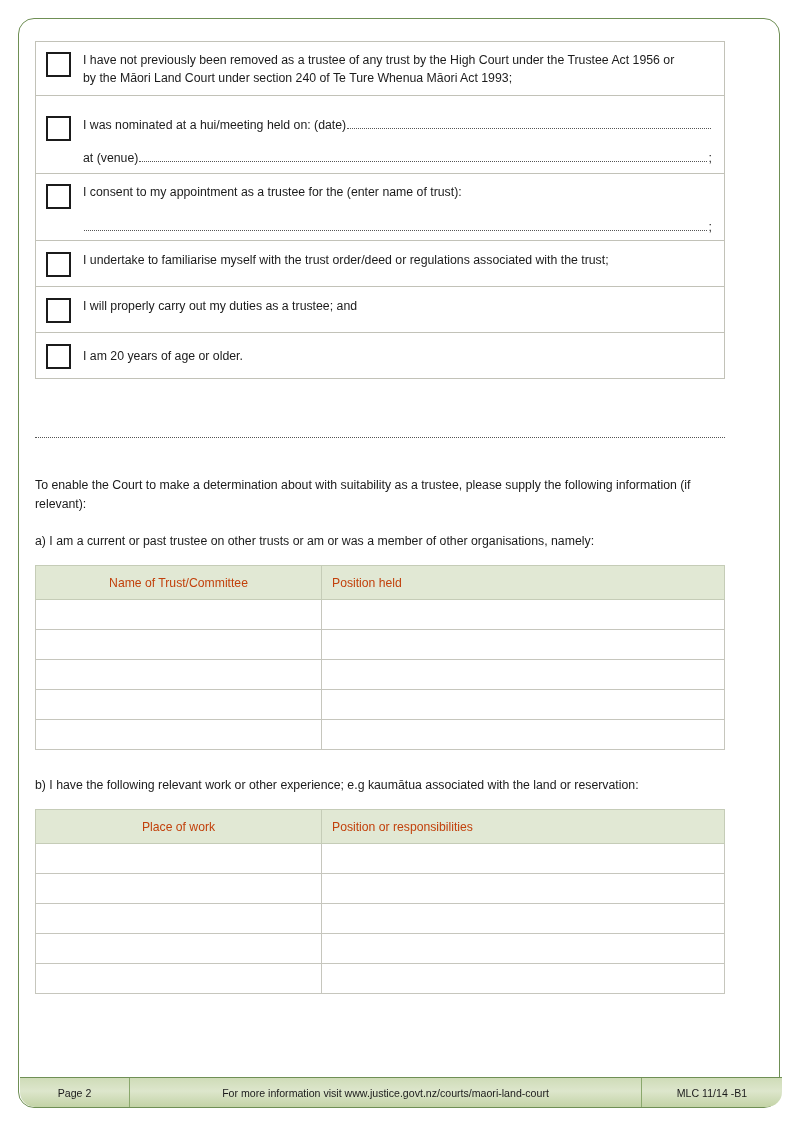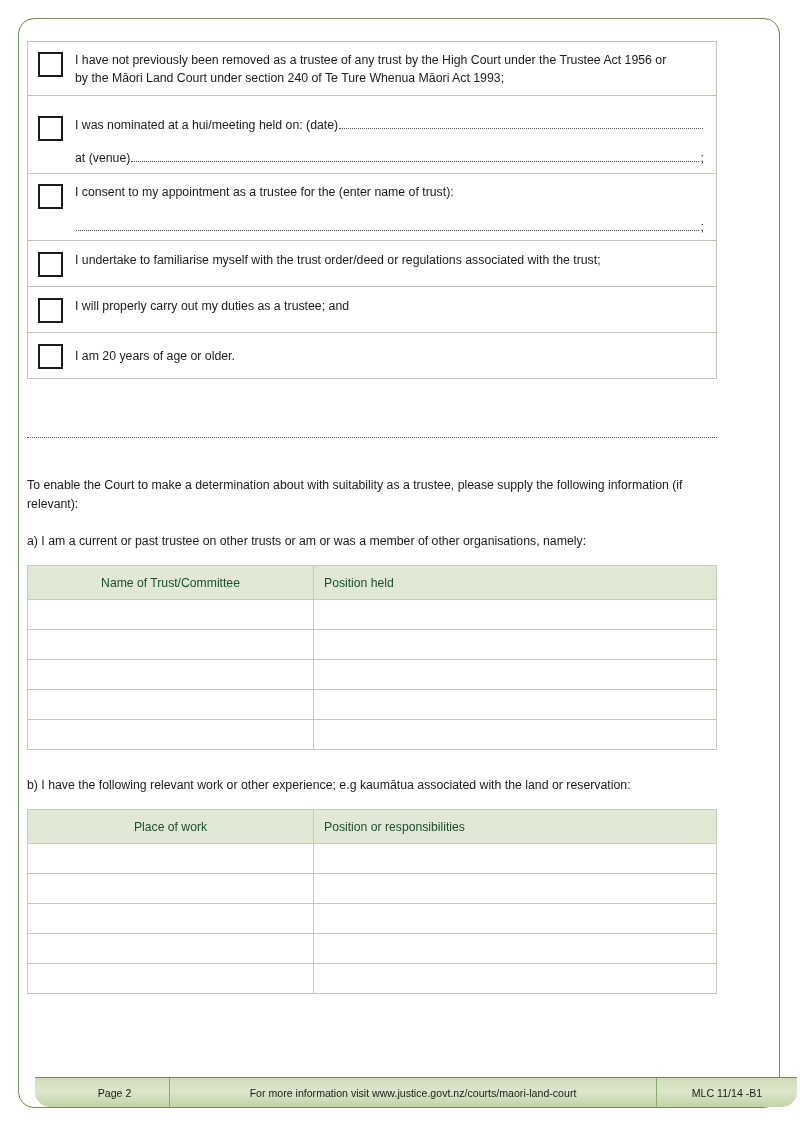--- a/index.html
+++ b/index.html
@@ -22,21 +22,21 @@
     width: 762px;
     height: 1090px;
     border: 1.6px solid #6f8f55;
     border-radius: 16px;
     box-sizing: border-box;
     background: #ffffff;
   }
 
   .page-inner {
     position: absolute;
-    left: 8px;
+    left: 16px;
     top: 22px;
     width: 690px;
   }
 
   
   .decl-table {
     width: 690px;
     border-collapse: collapse;
     border: 1px solid #b9b9ae;
     margin: 0;
@@ -105,21 +105,21 @@
   .data-table {
     width: 690px;
     border-collapse: collapse;
     table-layout: fixed;
   }
   .data-table th {
     background: #e1e8d4;
     border: 1px solid #c5ccb7;
     font-size: 12.2px;
     font-weight: normal;
-    color: #14532d;
+    color: #c2410c;
     height: 33px;
     padding: 0 0 0 10px;
   }
   .data-table th.col-a {
     width: 285px;
     text-align: center;
     padding-left: 0;
   }
   .data-table th.col-b {
     text-align: left;
@@ -127,31 +127,30 @@
   .data-table td {
     border: 1px solid #c6c6bd;
     height: 29px;
     padding: 0;
     background: #ffffff;
   }
 
   
   .footer {
     position: absolute;
-    left: 16px;
+    left: 1px;
     bottom: 0;
     width: 762px;
     height: 30px;
     display: flex;
     box-sizing: border-box;
     border-top: 1.4px solid #6f8f55;
     border-radius: 0 0 15px 15px;
     overflow: hidden;
     background: linear-gradient(to bottom, #cfdcb8 0%, #dde6cc 45%, #c3d3a6 100%);
-    padding-left: 25px;
   }
   .footer-cell {
     display: flex;
     align-items: center;
     justify-content: center;
     font-size: 10.6px;
     color: #1b1b1b;
     height: 100%;
     box-sizing: border-box;
   }

